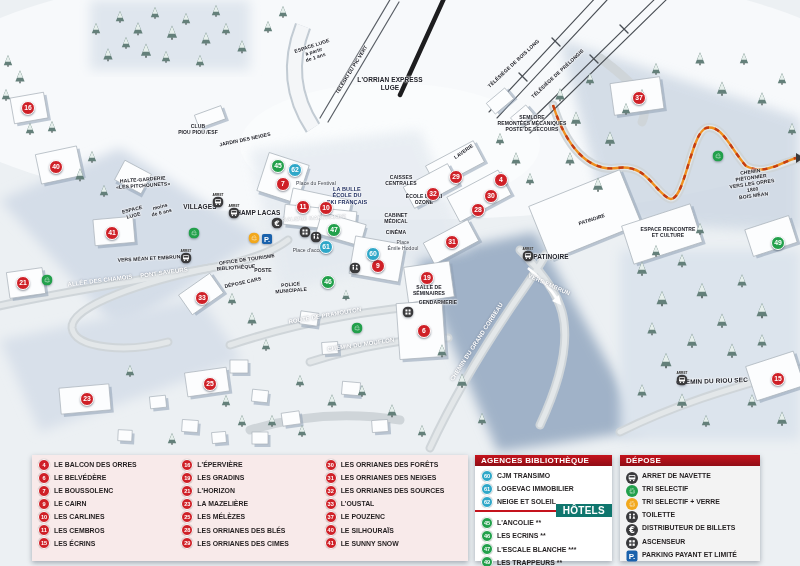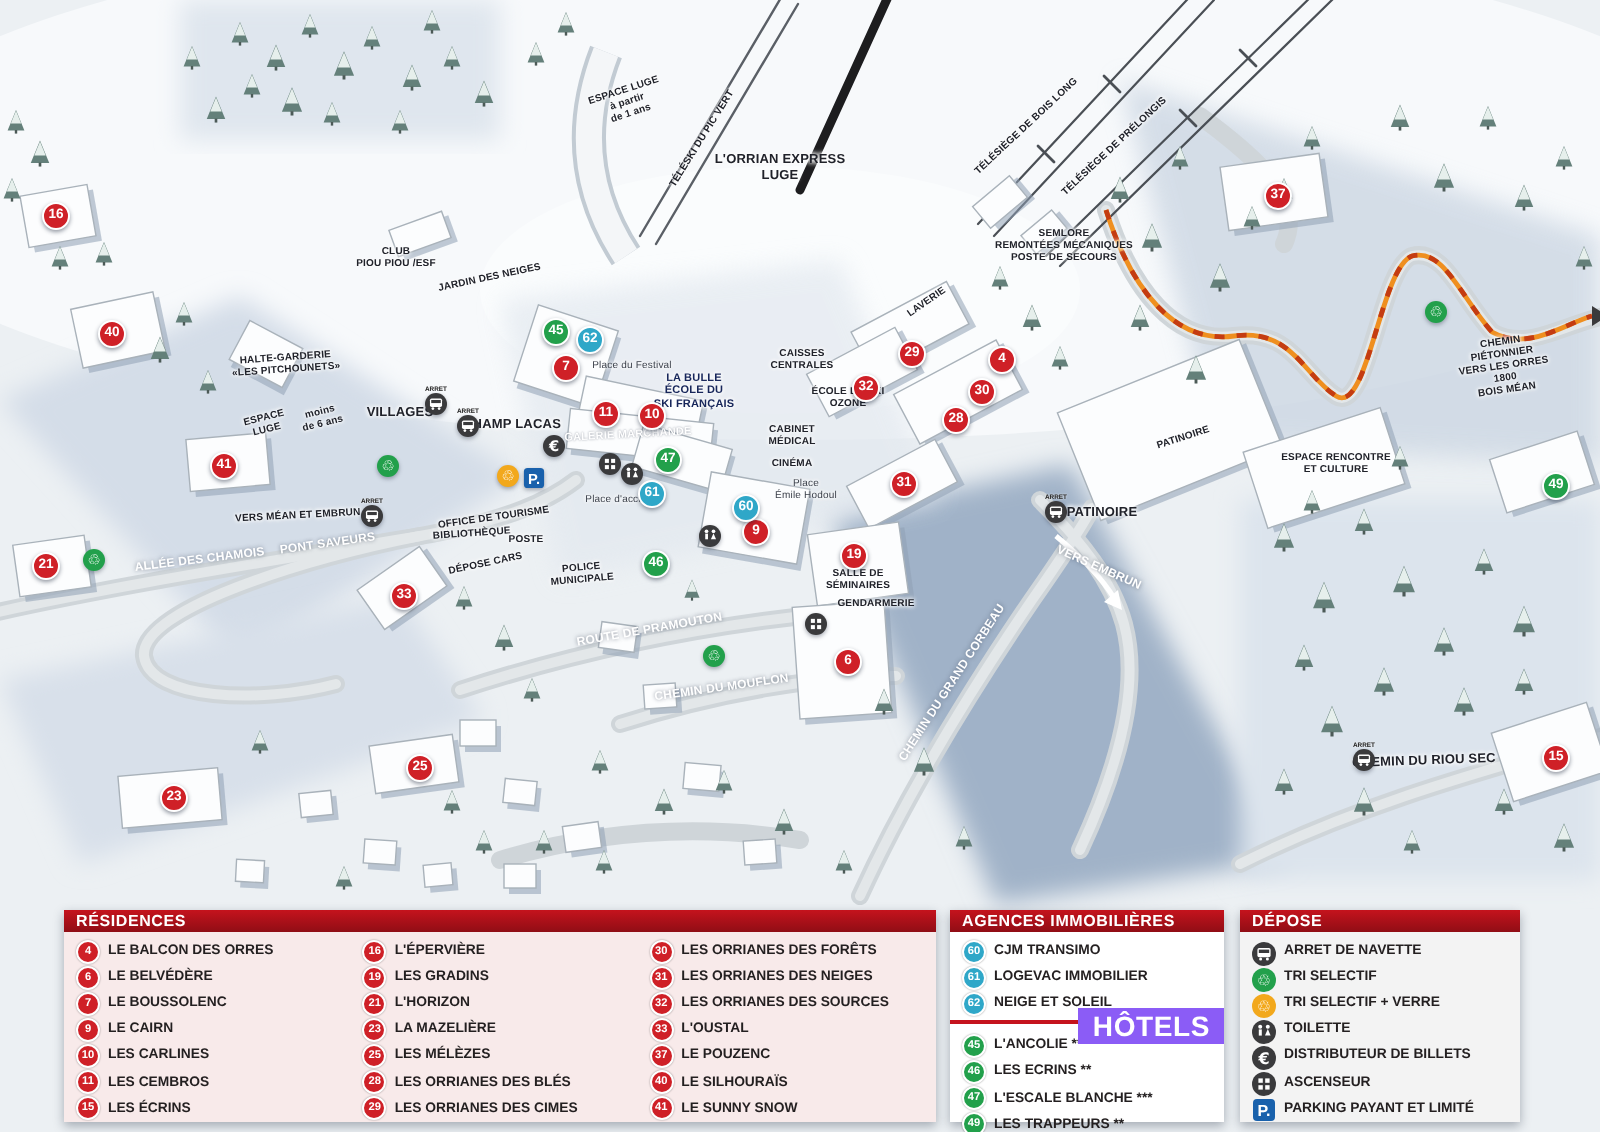--- a/index.html
+++ b/index.html
@@ -37,22 +37,22 @@
   .cols{display:flex;padding:3px 0 0 6px}
   .col{width:145px}
   .lrow{display:flex;align-items:center;gap:4px;height:13.1px}
   .lnum{flex:0 0 10px;width:10px;height:10px;border-radius:50%;color:#fff;font-size:5.6px;
         font-weight:bold;line-height:10px;text-align:center;border:1px solid #fff;
         box-sizing:content-box;box-shadow:0 0 1px rgba(0,0,0,.4)}
   .llabel{font-size:6.9px;font-weight:bold;color:#231f20;white-space:nowrap}
   .licon{flex:0 0 12px;width:12px;height:12px}
   .rows{padding:3px 0 0 6px}
   .hotels-divider{position:relative;border-top:2px solid #c5131d;margin:2px 0 1px 0}
-  .hotels-box{position:absolute;right:0;top:-8px;background:#8b5cf6;color:#fff;
-              font-size:14px;font-weight:bold;padding:1px 7px;letter-spacing:.3px}
+  .hotels-box{position:absolute;right:0;top:-8px;background:#0f766e;color:#fff;
+              font-size:10px;font-weight:bold;padding:1px 7px;letter-spacing:.3px}
 </style>
 </head>
 <body>
 
 <div id="map">
 
   <svg id="terrain" width="800" height="566" viewBox="0 0 800 566">
     <defs>
       <filter id="blur6">
           <feGaussianBlur stdDeviation="6"></feGaussianBlur>
@@ -294,21 +294,20 @@
     </g>
 
     <g>
       <path d="M528,268 C540,278 551,289 557,299" fill="none" stroke="#fff" stroke-width="2.6"></path>
       <polygon points="552,301 561,305 559,295" fill="#fff"></polygon>
     </g>
   </svg>
 
 
   <div class="panel" id="panel-res">
-    <div class="phead">RÉSIDENCES</div>
     <div class="cols" id="res-cols">
         <div class="col">
           <div class="lrow">
             <span class="lnum" style="background: rgb(207, 32, 39);">4</span>
             <span class="llabel">LE BALCON DES ORRES</span>
           </div>
           <div class="lrow">
             <span class="lnum" style="background: rgb(207, 32, 39);">6</span>
             <span class="llabel">LE BELVÉDÈRE</span>
           </div>
@@ -390,21 +389,21 @@
           </div>
           <div class="lrow">
             <span class="lnum" style="background: rgb(207, 32, 39);">41</span>
             <span class="llabel">LE SUNNY SNOW</span>
           </div>
         </div>
       </div>
   </div>
 
   <div class="panel" id="panel-ag">
-    <div class="phead">AGENCES IMMOBILIÈRES</div>
+    <div class="phead">AGENCES BIBLIOTHÈQUE</div>
     <div class="rows" id="ag-rows">
         <div class="lrow">
           <span class="lnum" style="background: rgb(47, 167, 200);">60</span>
           <span class="llabel">CJM TRANSIMO</span>
         </div>
         <div class="lrow">
           <span class="lnum" style="background: rgb(47, 167, 200);">61</span>
           <span class="llabel">LOGEVAC IMMOBILIER</span>
         </div>
         <div class="lrow">

